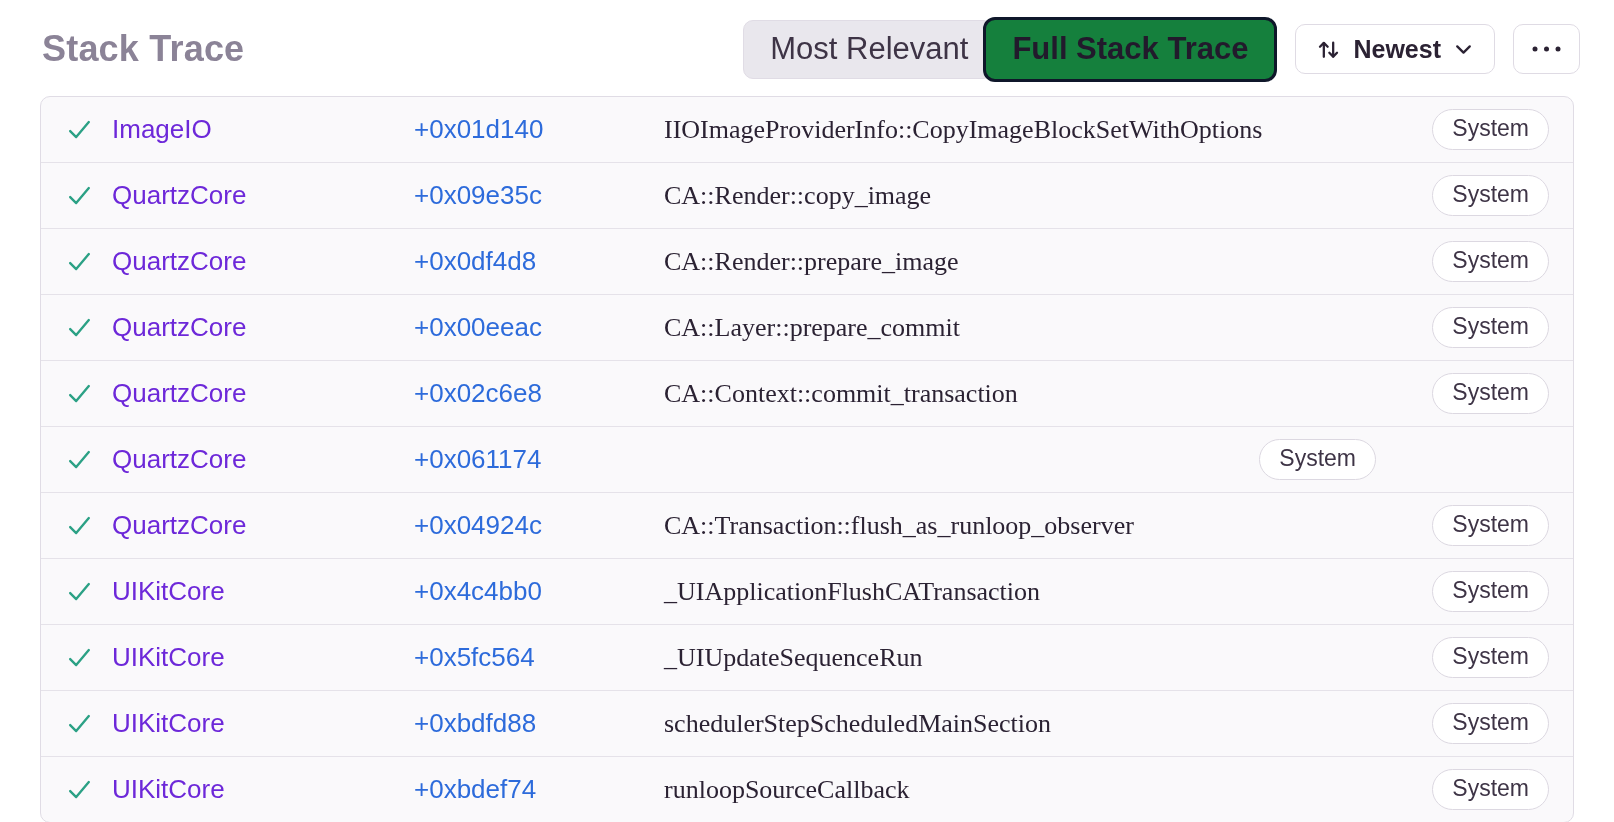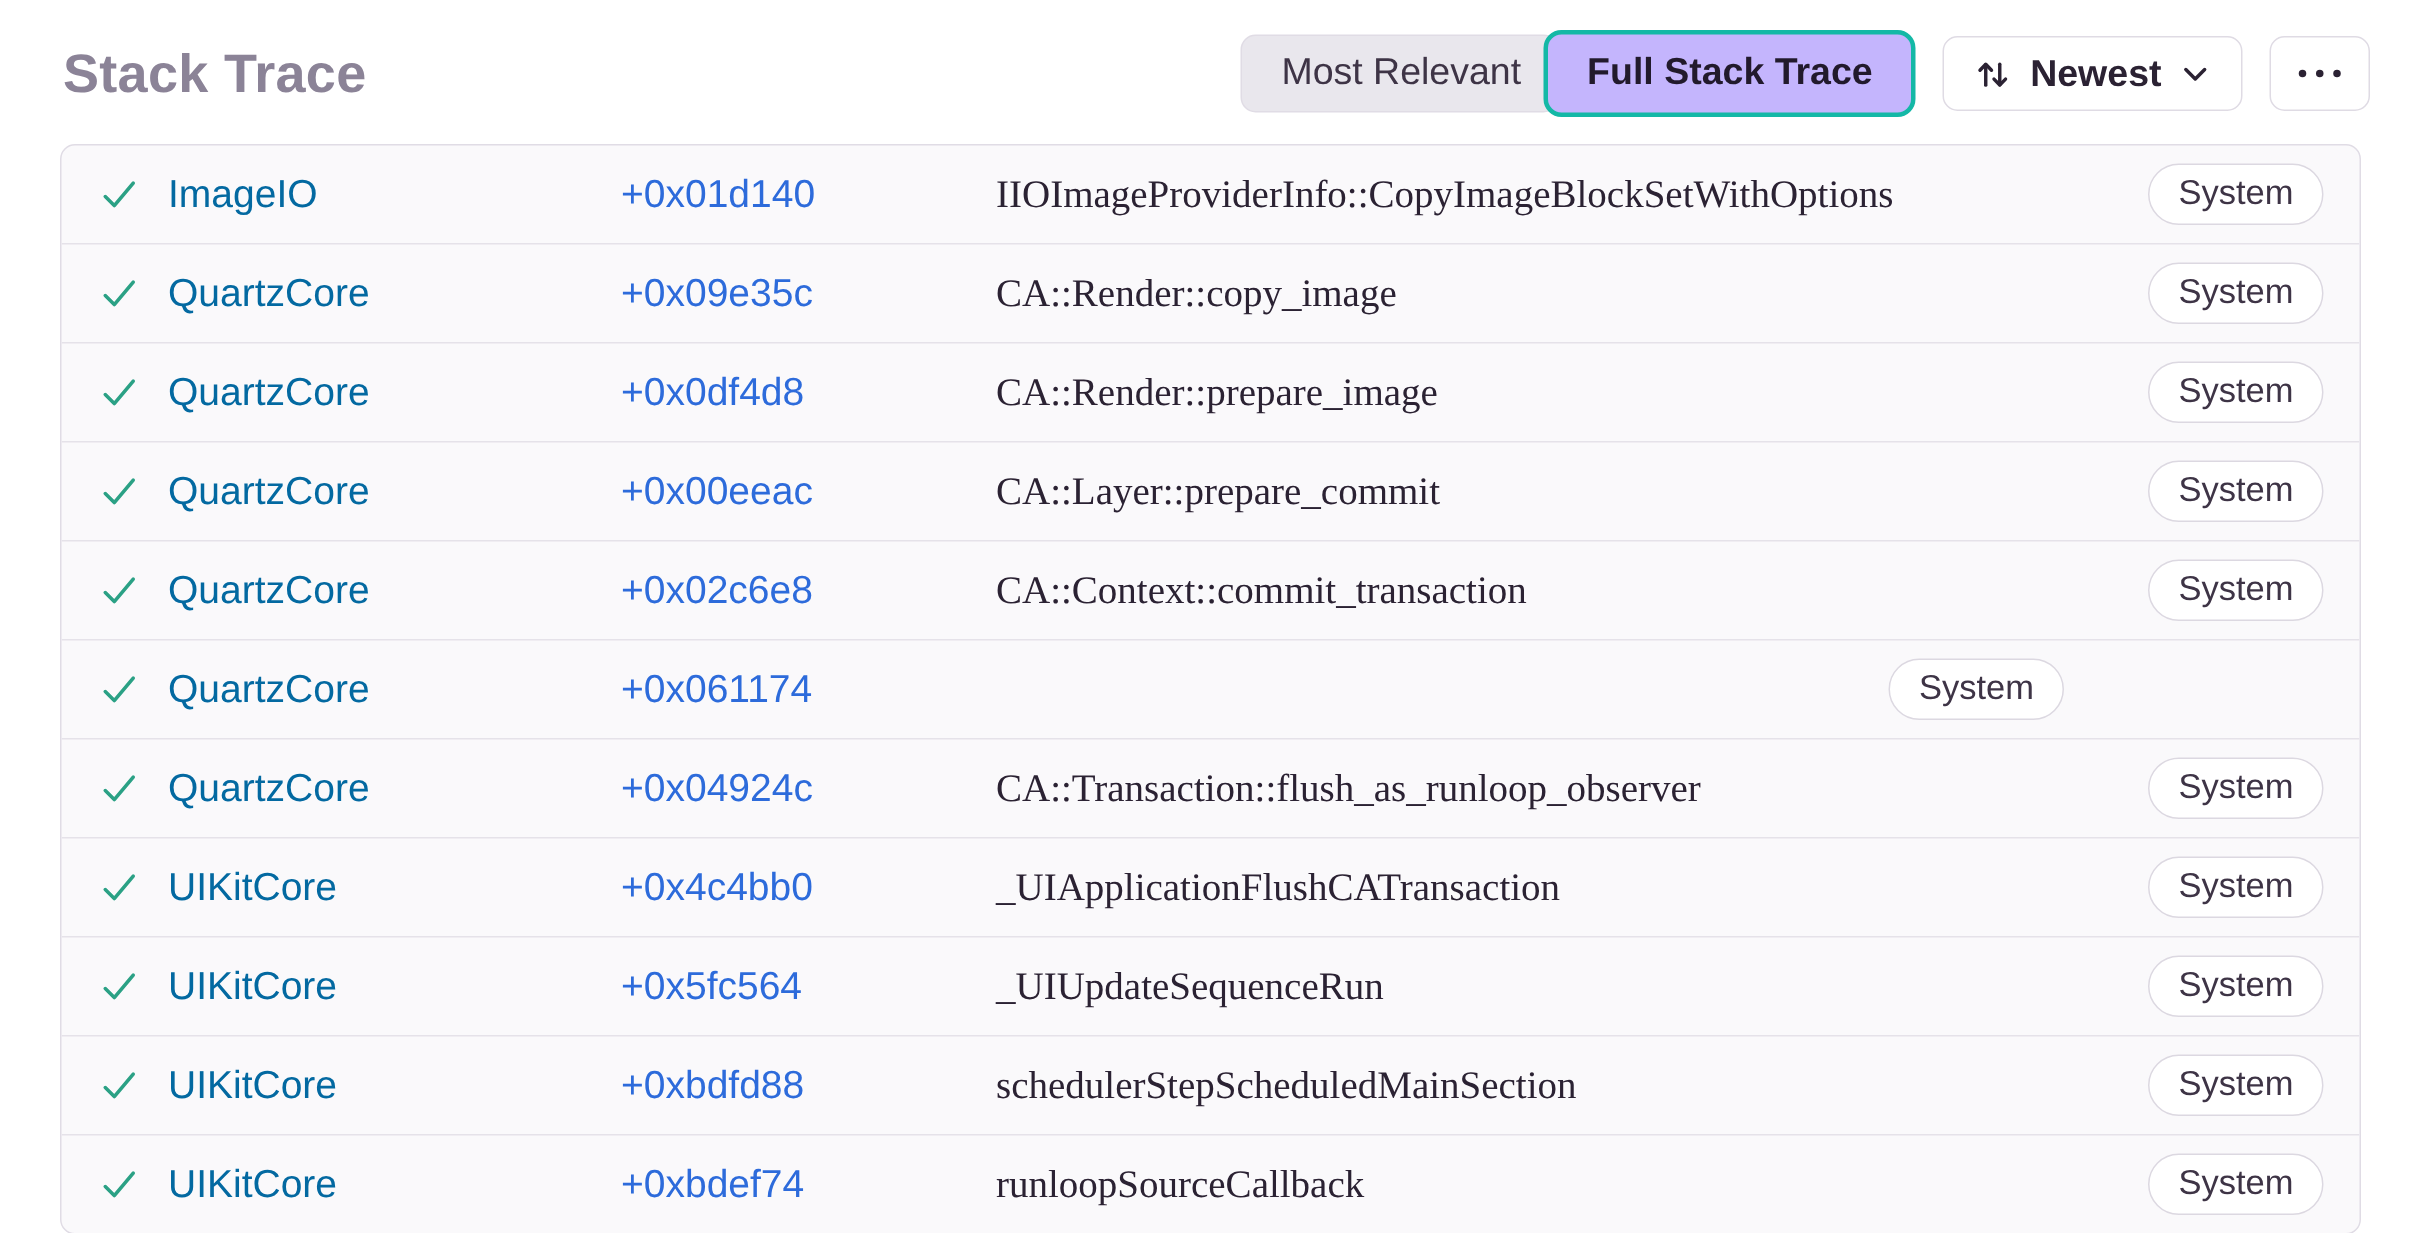--- a/index.html
+++ b/index.html
@@ -20,32 +20,32 @@
     font-size: 36px; font-weight: 700;
     color: #8b8397; letter-spacing: 0.2px;
   }
   .controls {
     margin-left: auto;
     display: flex; align-items: center; gap: 18px;
   }
   .segment { display: flex; align-items: center; }
   .seg-btn {
     font-family: "Liberation Sans", sans-serif;
-    font-size: 25px; font-weight: 500; color: #3e3446;
+    font-size: 31px; font-weight: 500; color: #3e3446;
     background: #e9e7ed;
     border: 1px solid #e0dce5;
     border-radius: 10px;
     padding: 10px 24px 11px 26px;
     cursor: pointer;
     white-space: nowrap;
     text-align: right;
   }
   .seg-btn.active {
-    background: #c4b5fd;
-    border: 3px solid #14b8a6;
+    background: #15803d;
+    border: 3px solid #0f172a;
     border-radius: 12px;
     font-weight: 700; color: #221a2c;
     padding: 11px 26px 12px;
     margin-left: -10px;
     position: relative; z-index: 2;
   }
   .btn {
     display: inline-flex; align-items: center; gap: 11px;
     font-family: "Liberation Sans", sans-serif;
     font-size: 25px; font-weight: 600; color: #2b2233;
@@ -69,21 +69,21 @@
   }
   .row {
     display: grid;
     grid-template-columns: 47px 302px 250px 712px 1fr;
     align-items: center;
     min-height: 62px;
     padding: 12px 24px;
     cursor: pointer;
   }
   .row + .row { border-top: 1.5px solid #e5e2e9; }
-  .module { font-size: 26px; color: #0369a1; }
+  .module { font-size: 26px; color: #6d28d9; }
   .addr {
     font-size: 26px; color: #2d6bdb;
     text-decoration: none;
   }
   .fn {
     font-family: Liberation Serif, serif;
     font-size: 26px; line-height: 31px;
     color: #2b2233;
     max-width: 705px;
     word-break: break-all;

